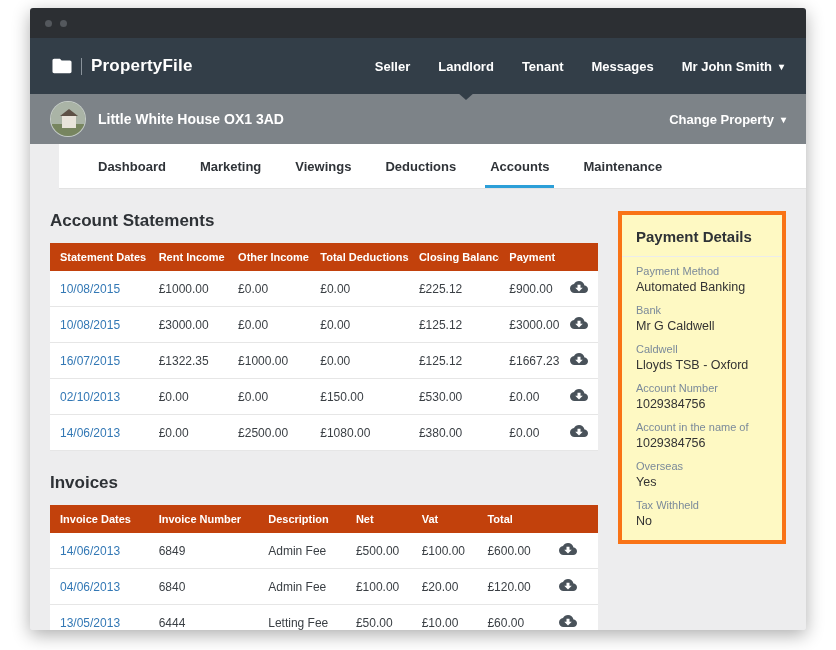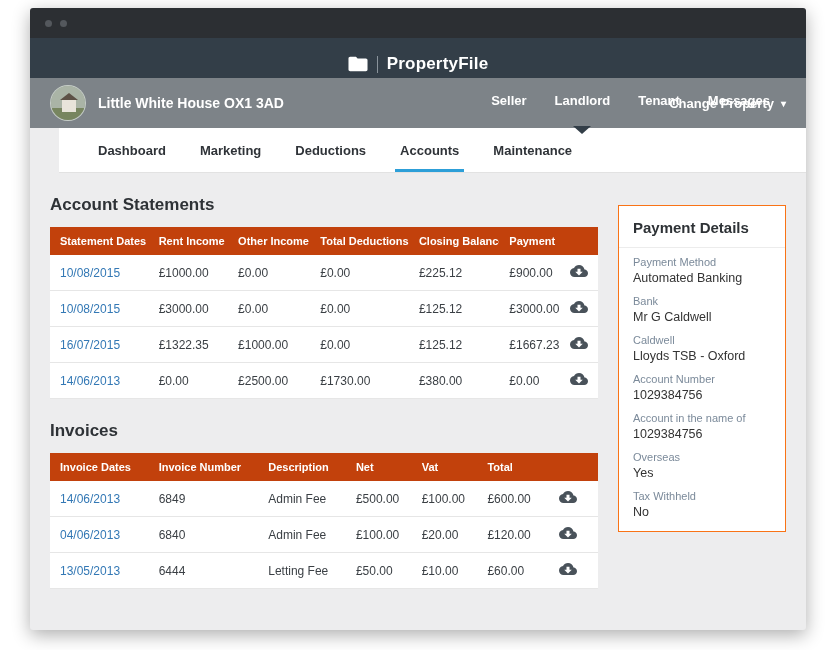--- a/index.html
+++ b/index.html
@@ -22,40 +22,40 @@
   
   .chrome {
     height:30px; background:#2c2f33;
     display:flex; align-items:center; gap:8px;
     padding-left:15px;
   }
   .chrome .dot { width:7px; height:7px; border-radius:50%; background:#54585d; }
 
   
   .navbar {
-    height:40px; background:#333e48; color:#fff;
+    height:56px; background:#333e48; color:#fff;
     display:flex; align-items:center;
-    padding:16px 22px; position:relative; z-index:5;flex-direction:column;
+    padding:16px 22px; position:relative; z-index:5;
   }
   .brand { display:flex; align-items:center; gap:9px; font-size:17px; font-weight:bold; letter-spacing:.2px; }
   .brand svg { display:block; }
   .brand .divider { width:1px; height:17px; background:#8a939b; }
   .nav-items { margin-left:auto; display:flex; align-items:center; height:52px; }
   .nav-item {
     color:#fff; font-size:13px; font-weight:600;
     height:52px; display:flex; align-items:center;
     padding:0 14px; cursor:pointer; position:relative; text-decoration:none;
   }
   .nav-item.active::after {
     content:""; position:absolute; left:50%; margin-left:-9px; bottom:-8px;
     border-left:9px solid transparent; border-right:9px solid transparent;
     border-top:8px solid #333e48;
   }
   .user-menu {
-    display:flex; align-items:center; gap:7px;
+    margin-left:14px; display:flex; align-items:center; gap:7px;
     font-size:13px; font-weight:600; color:#fff; cursor:pointer;
   }
   .user-menu .caret { font-size:10px; }
 
   
   .propbar {
     height:50px; background:#7d8388; color:#fff;
     display:flex; align-items:center; padding:16px 20px;
   }
   .avatar {
@@ -125,22 +125,22 @@
   table.invoices th:nth-child(2), table.invoices td:nth-child(2){width:20%;}
   table.invoices th:nth-child(3), table.invoices td:nth-child(3){width:16%;}
   table.invoices th:nth-child(4), table.invoices td:nth-child(4){width:12%;}
   table.invoices th:nth-child(5), table.invoices td:nth-child(5){width:12%;}
   table.invoices th:nth-child(6), table.invoices td:nth-child(6){width:11%;}
   table.invoices th:nth-child(7), table.invoices td:nth-child(7){width:11%;}
 
   
   .card {
     width:168px; flex:0 0 168px;
-    background:#ffffff; border:1px solid #f97316;
-    margin-top:20px;
+    background:#fef9c3; border:4px solid #f97316;
+    margin-top:10px;
     padding-bottom:10px;
   }
   .card-title {
     font-size:15px; font-weight:700; color:#2e3236;
     margin:0; padding:13px 14px 11px;
     border-bottom:1px solid #ececec;
   }
   .field { padding:8px 14px 2px; }
   .field .lbl { font-size:11px; color:#7b8a9a; margin-bottom:3px; }
   .field .val { font-size:12.5px; color:#333; }
@@ -189,20 +189,21 @@
     <div class="prop-title">Little White House OX1 3AD</div>
     <div class="change-property">
       <span>Change Property</span>
       <span class="caret">▾</span>
     </div>
   </div>
 
   <div class="tab-bar">
       <div class="tab">Dashboard</div>
       <div class="tab">Marketing</div>
+      <div class="tab">Viewings</div>
       <div class="tab">Deductions</div>
       <div class="tab active">Accounts</div>
       <div class="tab">Maintenance</div>
     </div>
 
   <div class="content">
     <div class="left-col">
       <div class="section-title">Account Statements</div>
       <table class="data-table statements">
         <thead>
@@ -244,24 +245,35 @@
               <td>£1322.35</td>
               <td>£1000.00</td>
               <td>£0.00</td>
               <td>£125.12</td>
               <td>£1667.23</td>
               <td class="dl-cell"><span class="dl-btn"><svg width="18" height="14" viewBox="0 4 24 16">
                     <path d="M19.35 10.04C18.67 6.59 15.64 4 12 4 9.11 4 6.6 5.64 5.35 8.04 2.34 8.36 0 10.91 0 14c0 3.31 2.69 6 6 6h13c2.76 0 5-2.24 5-5 0-2.64-2.05-4.78-4.65-4.96zM17 13l-5 5-5-5h3V9h4v4h3z" fill="#49525a"></path>
                   </svg></span></td>
             </tr>
             <tr>
+              <td><a class="date-link">02/10/2013</a></td>
+              <td>£0.00</td>
+              <td>£0.00</td>
+              <td>£150.00</td>
+              <td>£530.00</td>
+              <td>£0.00</td>
+              <td class="dl-cell"><span class="dl-btn"><svg width="18" height="14" viewBox="0 4 24 16">
+                    <path d="M19.35 10.04C18.67 6.59 15.64 4 12 4 9.11 4 6.6 5.64 5.35 8.04 2.34 8.36 0 10.91 0 14c0 3.31 2.69 6 6 6h13c2.76 0 5-2.24 5-5 0-2.64-2.05-4.78-4.65-4.96zM17 13l-5 5-5-5h3V9h4v4h3z" fill="#49525a"></path>
+                  </svg></span></td>
+            </tr>
+            <tr>
               <td><a class="date-link">14/06/2013</a></td>
               <td>£0.00</td>
               <td>£2500.00</td>
-              <td>£1730.00</td>
+              <td>£1080.00</td>
               <td>£380.00</td>
               <td>£0.00</td>
               <td class="dl-cell"><span class="dl-btn"><svg width="18" height="14" viewBox="0 4 24 16">
                     <path d="M19.35 10.04C18.67 6.59 15.64 4 12 4 9.11 4 6.6 5.64 5.35 8.04 2.34 8.36 0 10.91 0 14c0 3.31 2.69 6 6 6h13c2.76 0 5-2.24 5-5 0-2.64-2.05-4.78-4.65-4.96zM17 13l-5 5-5-5h3V9h4v4h3z" fill="#49525a"></path>
                   </svg></span></td>
             </tr>
           </tbody>
       </table>
 
       <div class="section-title" style="margin-top:22px;">Invoices</div>

